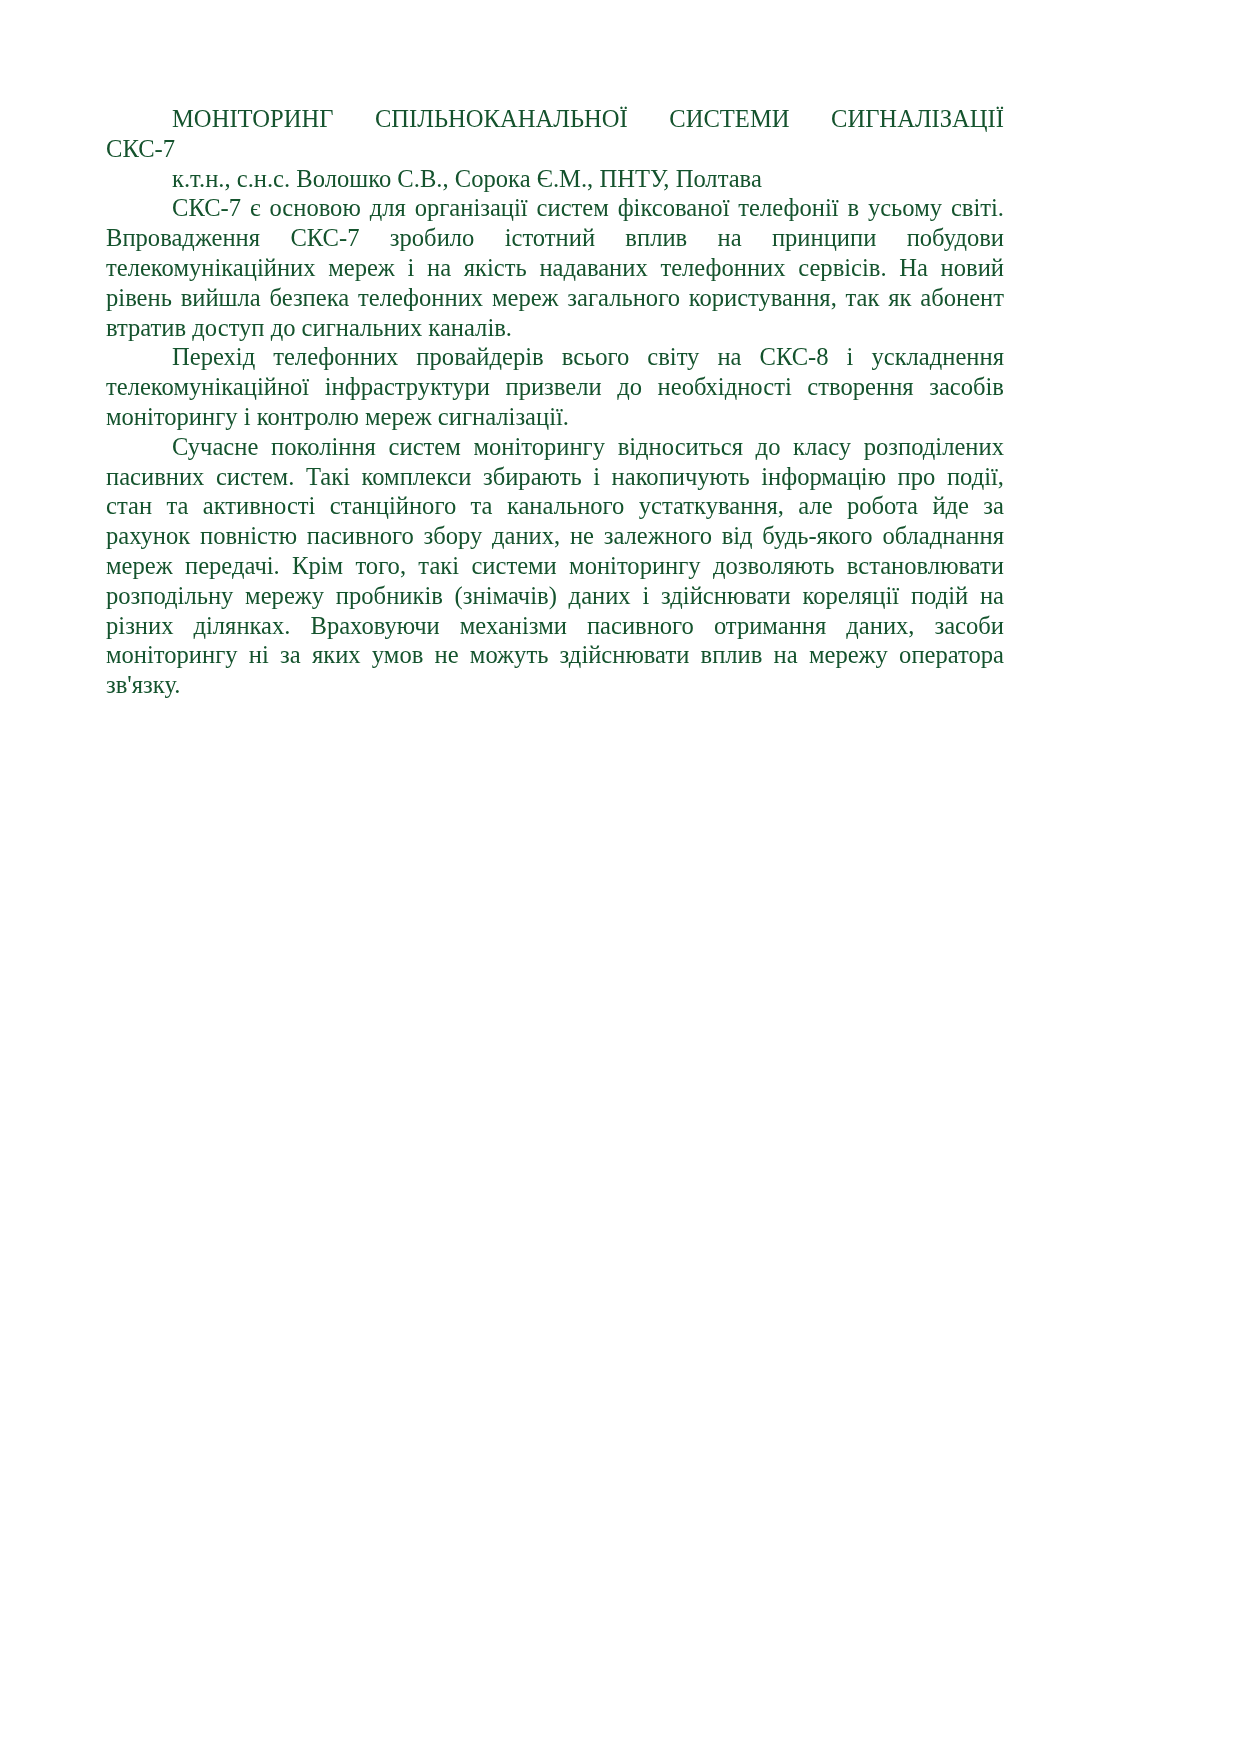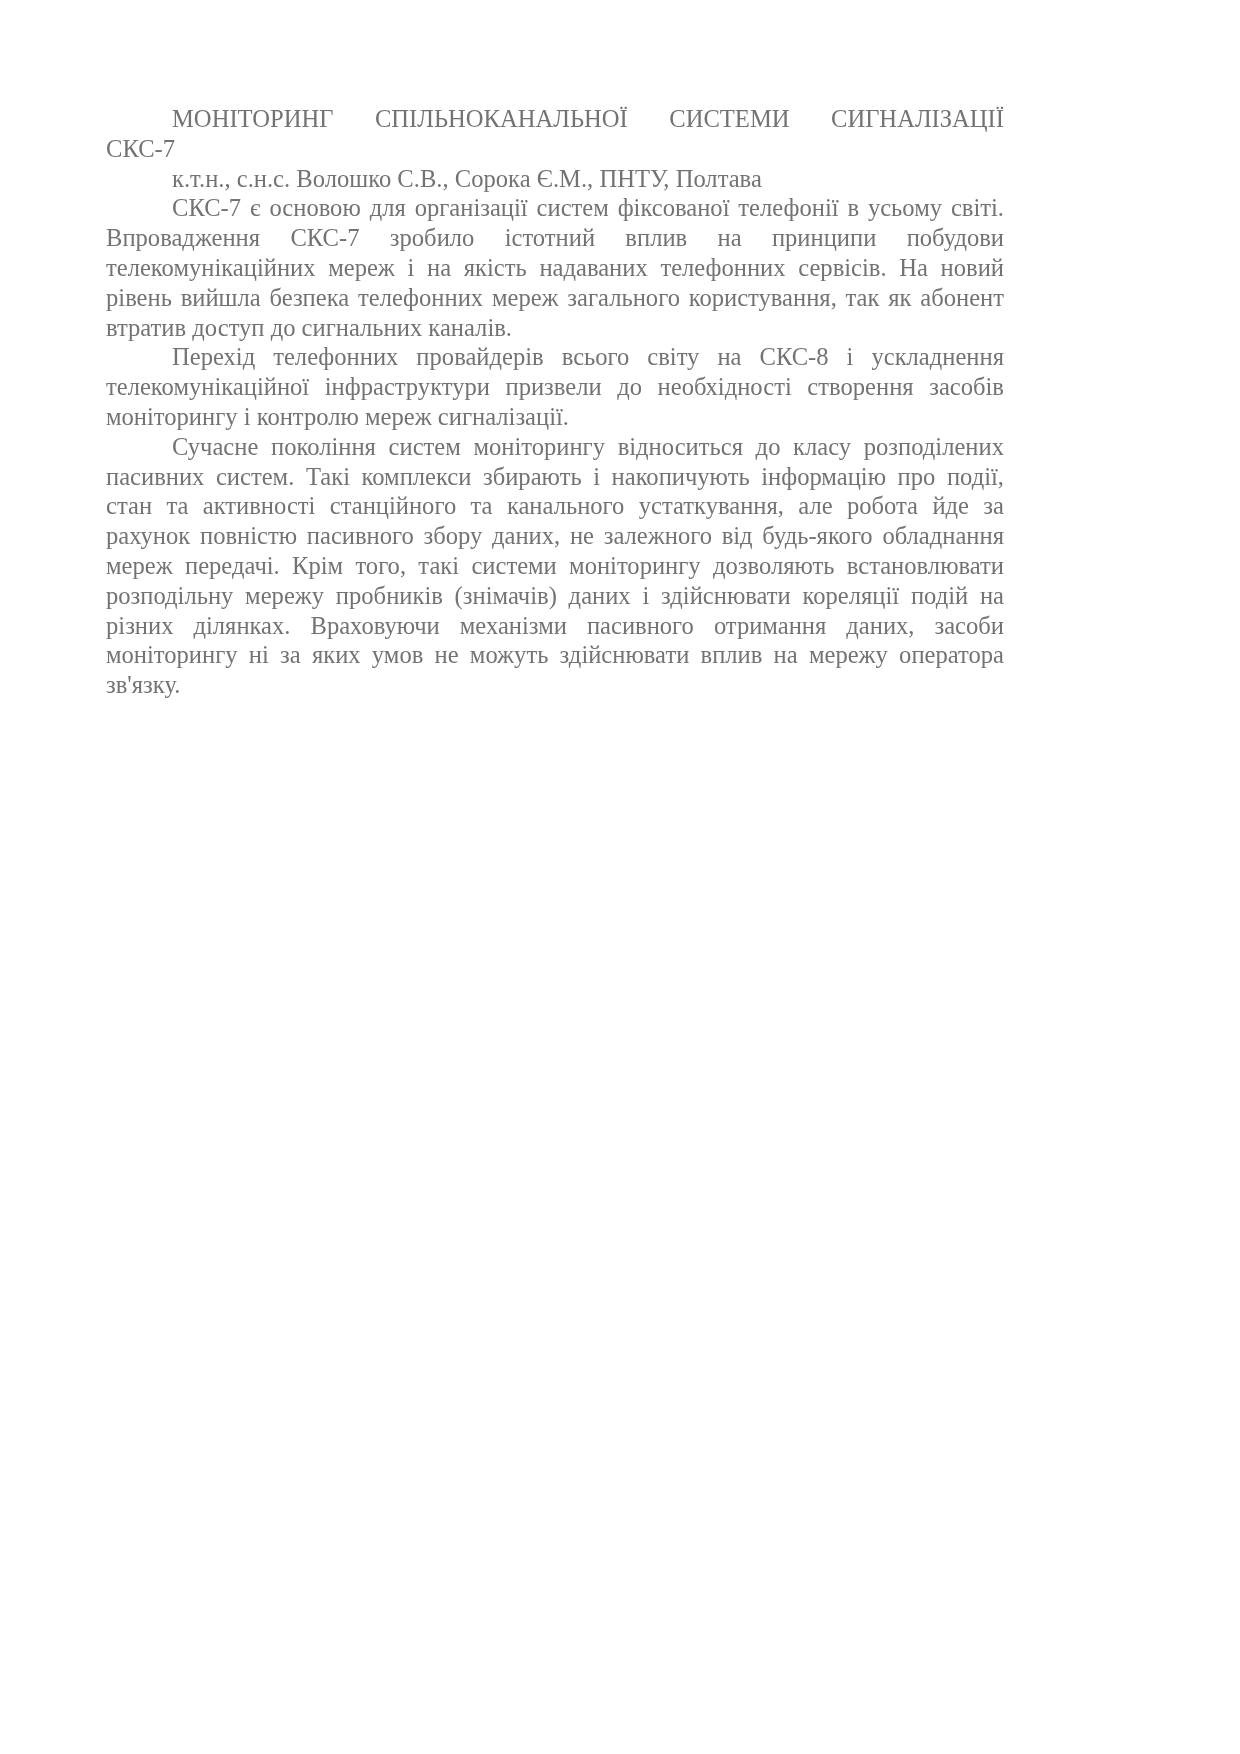--- a/index.html
+++ b/index.html
@@ -14,21 +14,21 @@
       overflow: hidden;
     }
     .page {
       position: absolute;
       left: 106px;
       top: 104px;
       width: 898px;
       font-family: "Liberation Serif", "DejaVu Serif", serif;
       font-size: 24.6px;
       line-height: 29.8px;
-      color: #737373;
+      color: #14532d;
     }
     .para {
       margin: 0;
       text-indent: 66px;
       text-align: justify;
       text-align-last: left;
     }
     .title {
       text-align: justify;
       text-align-last: left;

